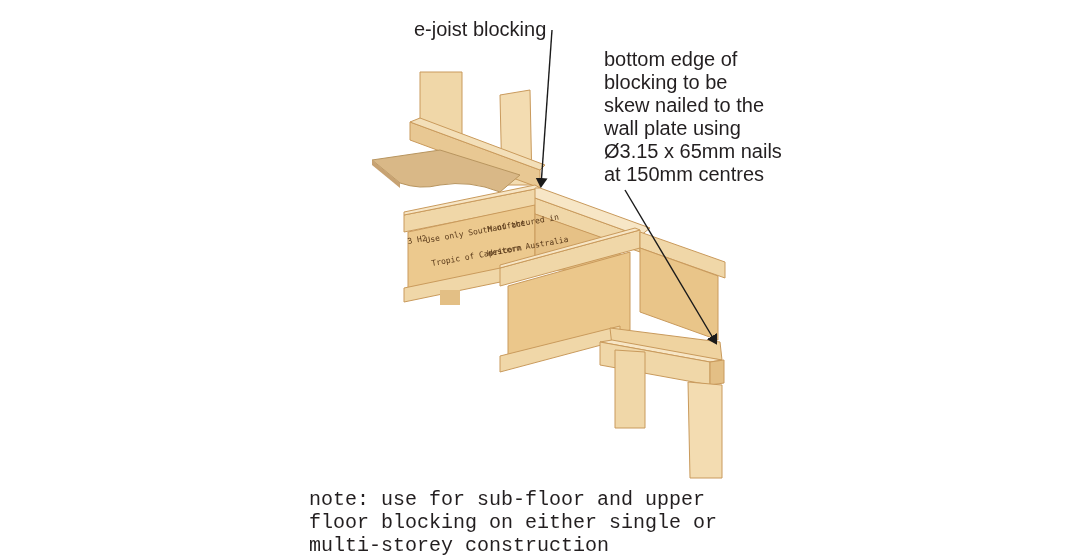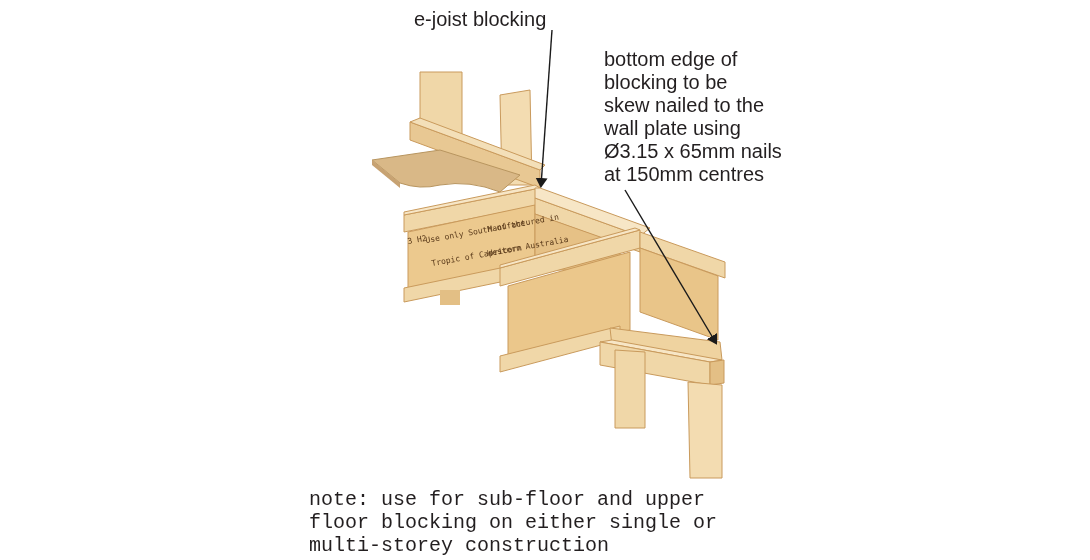--- a/index.html
+++ b/index.html
@@ -1,19 +1,19 @@
 <!DOCTYPE html>
 <html><head>
 <meta charset="utf-8">
 <style>
   html, body { margin: 0; padding: 0; }
   body { width: 1090px; height: 560px; background: #ffffff; position: relative; overflow: hidden;
          font-family: "Liberation Sans", sans-serif; color: #231f20; }
   .label { position: absolute; font-size: 20px; line-height: 23px; white-space: pre; }
-  #lbl-top { left: 414px; top: 8px; }
+  #lbl-top { left: 414px; top: 18px; }
   #lbl-right { left: 604px; top: 48px; }
   #lbl-note { left: 309px; top: 488px; font-family: Liberation Mono, monospace; }
   svg#illus { position: absolute; left: 0; top: 0; }
 </style>
 </head>
 <body>
 
 <svg id="illus" width="1090" height="560" viewBox="0 0 1090 560">
 
   <g>

